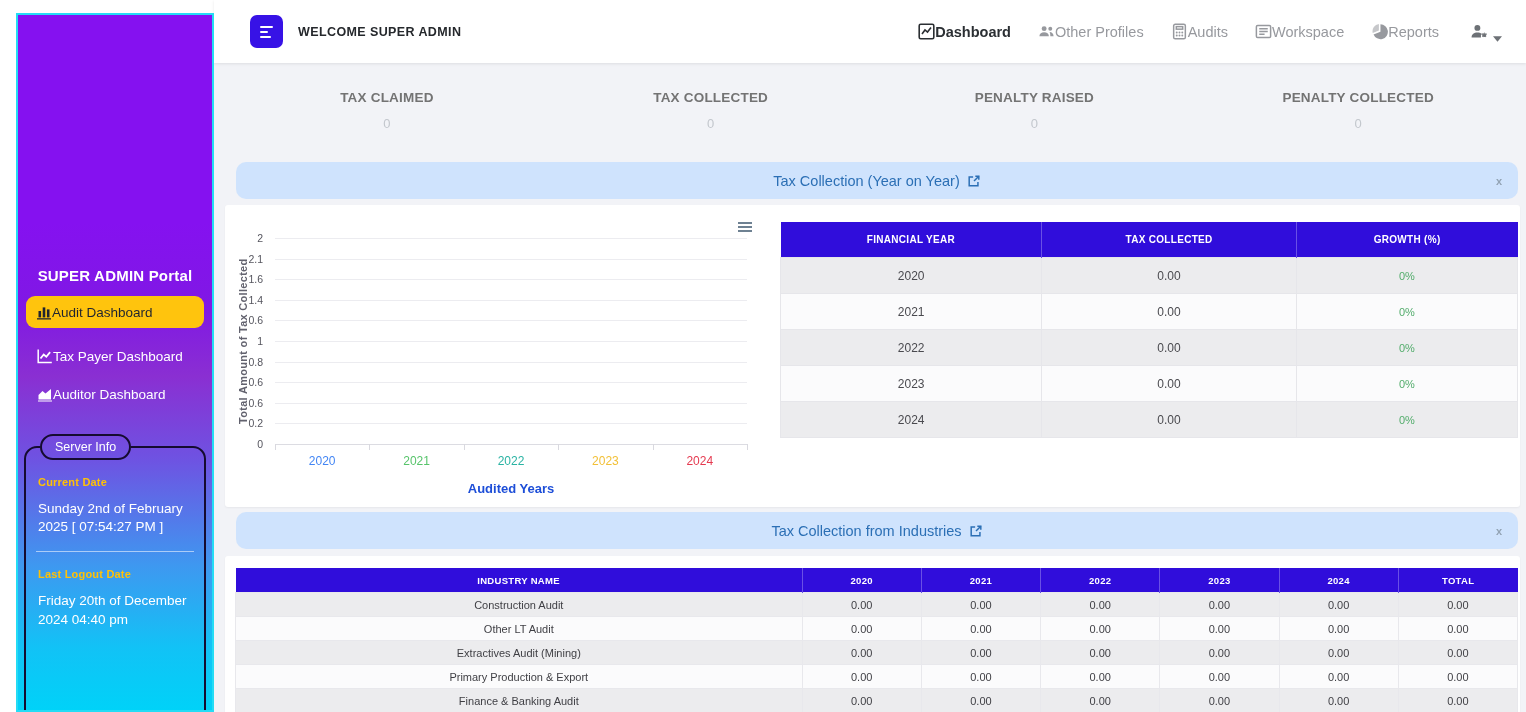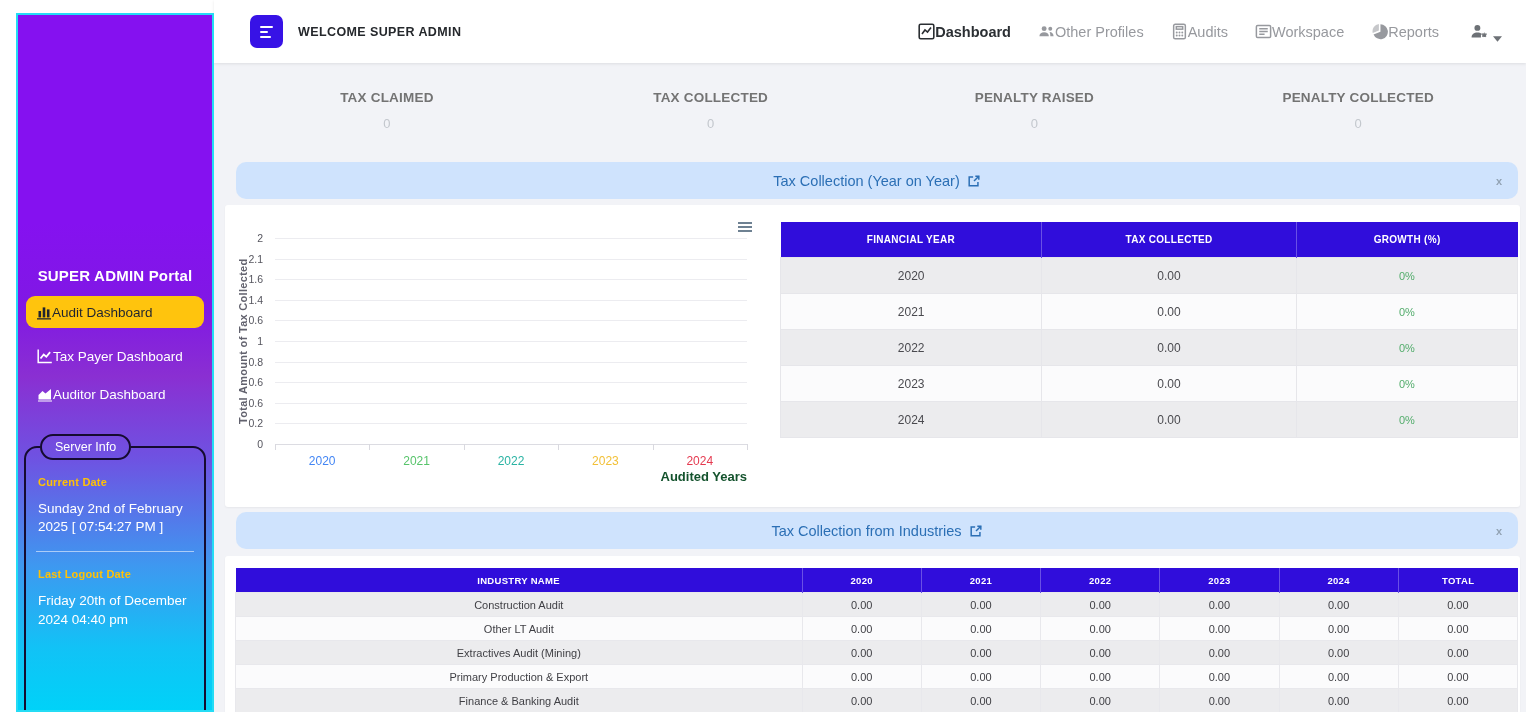--- a/index.html
+++ b/index.html
@@ -62,21 +62,21 @@
   .chart{position:absolute;left:0;top:0;width:560px;height:302px}
   .apex-menu{position:absolute;left:510px;top:14px;display:flex;flex-direction:column;gap:2.5px;cursor:pointer;padding:3px}
   .apex-menu i{display:block;width:14px;height:1.6px;background:#6e8192}
   .gridline{position:absolute;height:1px;background:#ececf0}
   .gridline.zero{background:#dcdce2}
   .ytick{position:absolute;width:38px;text-align:right;font-size:10.5px;color:#55555e}
   .ytitle{position:absolute;left:12px;top:33px;height:206px;writing-mode:vertical-rl;transform:rotate(180deg);
     text-align:center;font-size:11px;font-weight:bold;color:#62626e;letter-spacing:.3px}
   .xtickmark{position:absolute;width:1px;height:6px;background:#d9d9df;top:239px}
   .xlabel{position:absolute;width:70px;text-align:center;font-size:12px;top:249px}
-  .xtitle{position:absolute;left:50px;width:472px;text-align:right;top:264px;font-size:13px;font-weight:bold;color:#14532d}
+  .xtitle{position:absolute;left:50px;width:472px;text-align:center;top:276px;font-size:13px;font-weight:bold;color:#1d4ed8}
 
   
   table{border-collapse:collapse}
   th{background:#300ddb;color:#fff;font-weight:bold}
   .yot{position:absolute;left:566px;top:159px;width:738px;table-layout:fixed;z-index:4}
   .yot th{font-size:10px;height:33px;letter-spacing:.3px;border-right:1px solid rgba(255,255,255,.28)}
   .yot th:last-child{border-right:none}
   .yot td{height:33px;text-align:center;font-size:12px;color:#4a4a4f;border:1px solid #e6e6ea}
   .yot tr:nth-child(odd) td{background:#ececee}
   .yot tr:nth-child(even) td{background:#fbfbfc}

